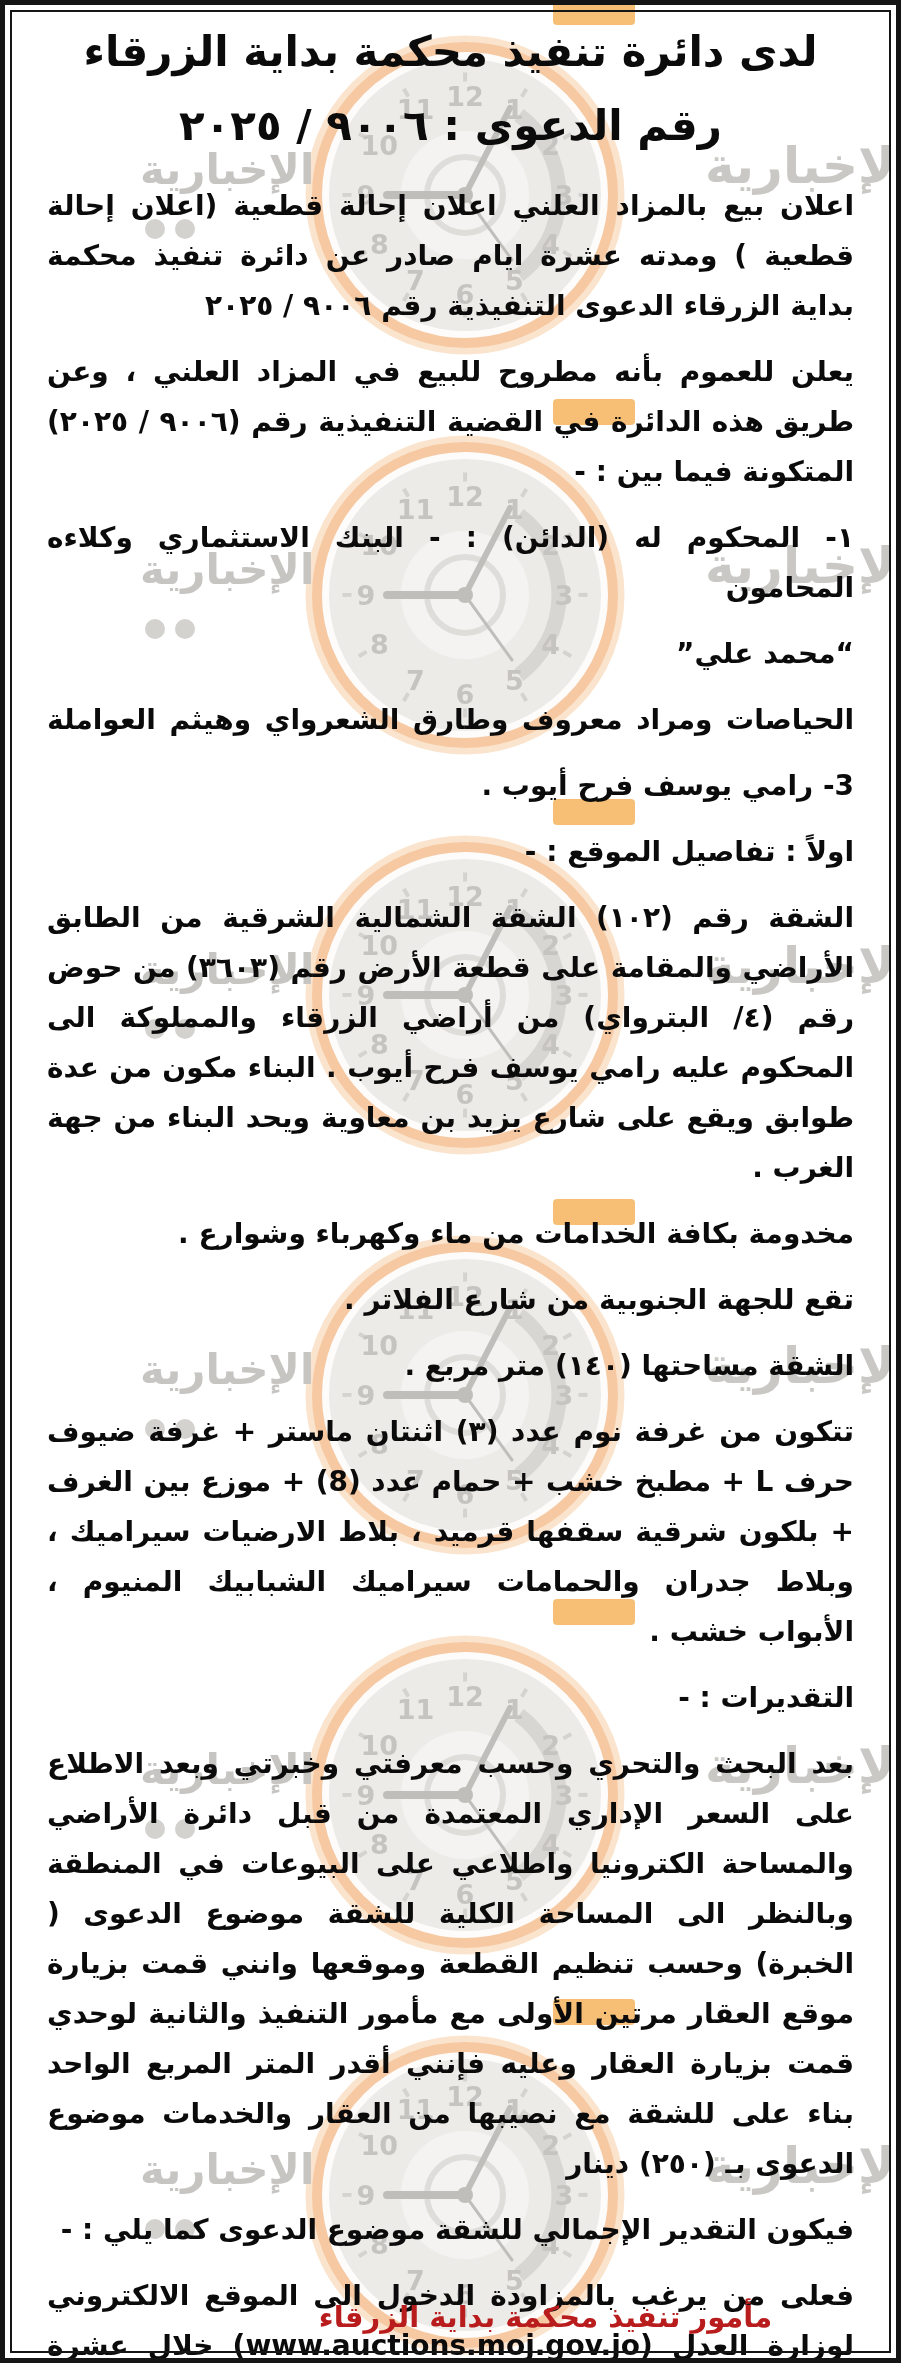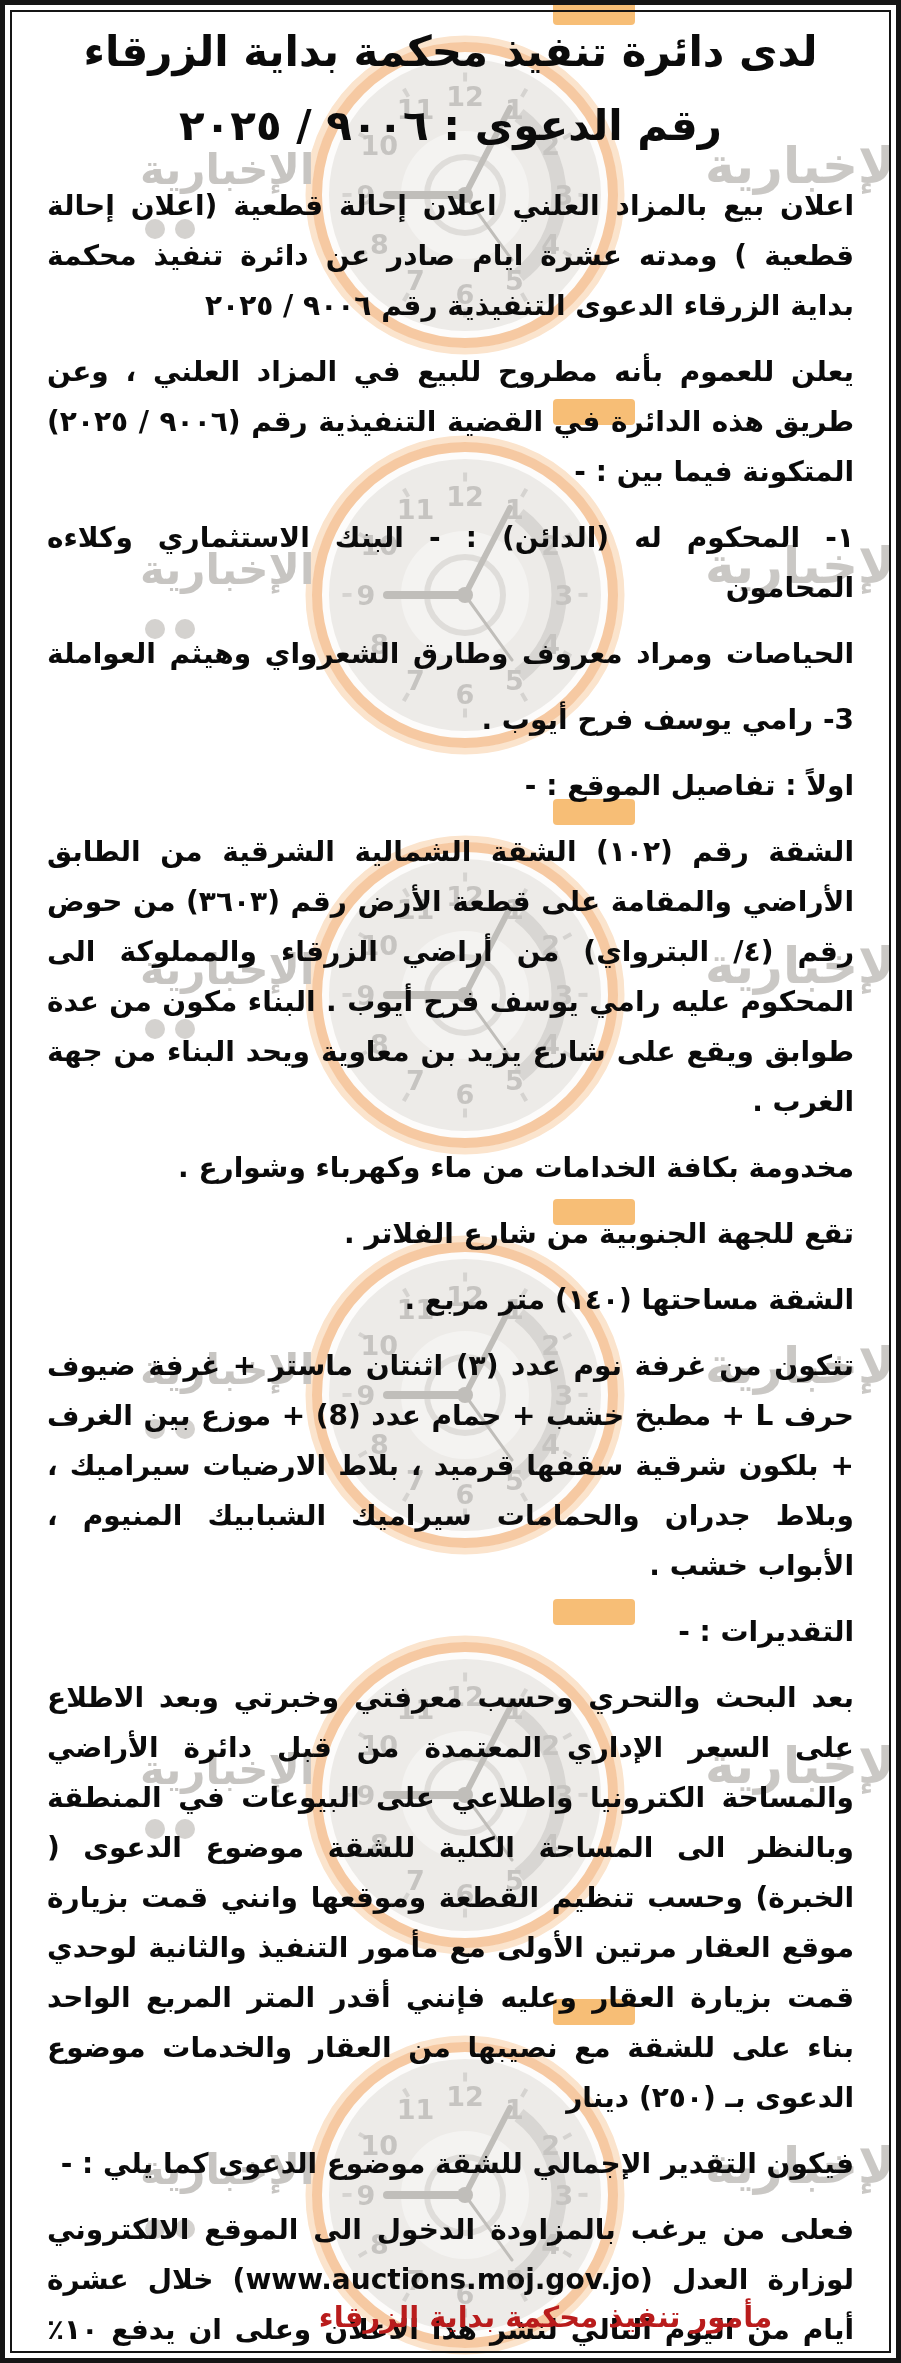--- a/index.html
+++ b/index.html
@@ -274,20 +274,21 @@
 
   <div class="frame"></div>
 
   <div class="content">
     <h1 class="title">لدى دائرة تنفيذ محكمة بداية الزرقاء</h1>
     <h1 class="subtitle">رقم الدعوى : ٩٠٠٦ / ٢٠٢٥</h1>
 
     <p class="p">اعلان بيع بالمزاد العلني اعلان إحالة قطعية (اعلان إحالة قطعية ) ومدته عشرة ايام صادر عن دائرة تنفيذ محكمة بداية الزرقاء الدعوى التنفيذية رقم ٩٠٠٦ / ٢٠٢٥</p>
     <p class="p">يعلن للعموم بأنه مطروح للبيع في المزاد العلني ، وعن طريق هذه الدائرة في القضية التنفيذية رقم (٩٠٠٦ / ٢٠٢٥) المتكونة فيما بين : -</p>
     <p class="p stretch">١- المحكوم له (الدائن) : - البنك الاستثماري وكلاءه المحامون</p>
+    <p class="p rightline">“محمد علي”</p>
     <p class="p stretch">الحياصات ومراد معروف وطارق الشعرواي وهيثم العواملة</p>
     <p class="p rightline">3- رامي يوسف فرح أيوب .</p>
     <p class="p rightline">اولاً : تفاصيل الموقع : -</p>
     <p class="p">الشقة رقم (١٠٢) الشقة الشمالية الشرقية من الطابق الأراضي والمقامة على قطعة الأرض رقم (٣٦٠٣) من حوض رقم (٤/ البترواي) من أراضي الزرقاء والمملوكة الى المحكوم عليه رامي يوسف فرح أيوب . البناء مكون من عدة طوابق ويقع على شارع يزيد بن معاوية ويحد البناء من جهة الغرب .</p>
     <p class="p rightline">مخدومة بكافة الخدامات من ماء وكهرباء وشوارع .</p>
     <p class="p rightline">تقع للجهة الجنوبية من شارع الفلاتر .</p>
     <p class="p rightline">الشقة مساحتها (١٤٠) متر مربع .</p>
     <p class="p">تتكون من غرفة نوم عدد (٣) اثنتان ماستر + غرفة ضيوف حرف L + مطبخ خشب + حمام عدد (8) + موزع بين الغرف + بلكون شرقية سقفها قرميد ، بلاط الارضيات سيراميك ، وبلاط جدران والحمامات سيراميك الشبابيك المنيوم ، الأبواب خشب .</p>
     <p class="p rightline">التقديرات : -</p>
     <p class="p">بعد البحث والتحري وحسب معرفتي وخبرتي وبعد الاطلاع على السعر الإداري المعتمدة من قبل دائرة الأراضي والمساحة الكترونيا واطلاعي على البيوعات في المنطقة وبالنظر الى المساحة الكلية للشقة موضوع الدعوى ( الخبرة) وحسب تنظيم القطعة وموقعها وانني قمت بزيارة موقع العقار مرتين الأولى مع مأمور التنفيذ والثانية لوحدي قمت بزيارة العقار وعليه فإنني أقدر المتر المربع الواحد بناء على للشقة مع نصيبها من العقار والخدمات موضوع الدعوى بـ (٢٥٠) دينار</p>

